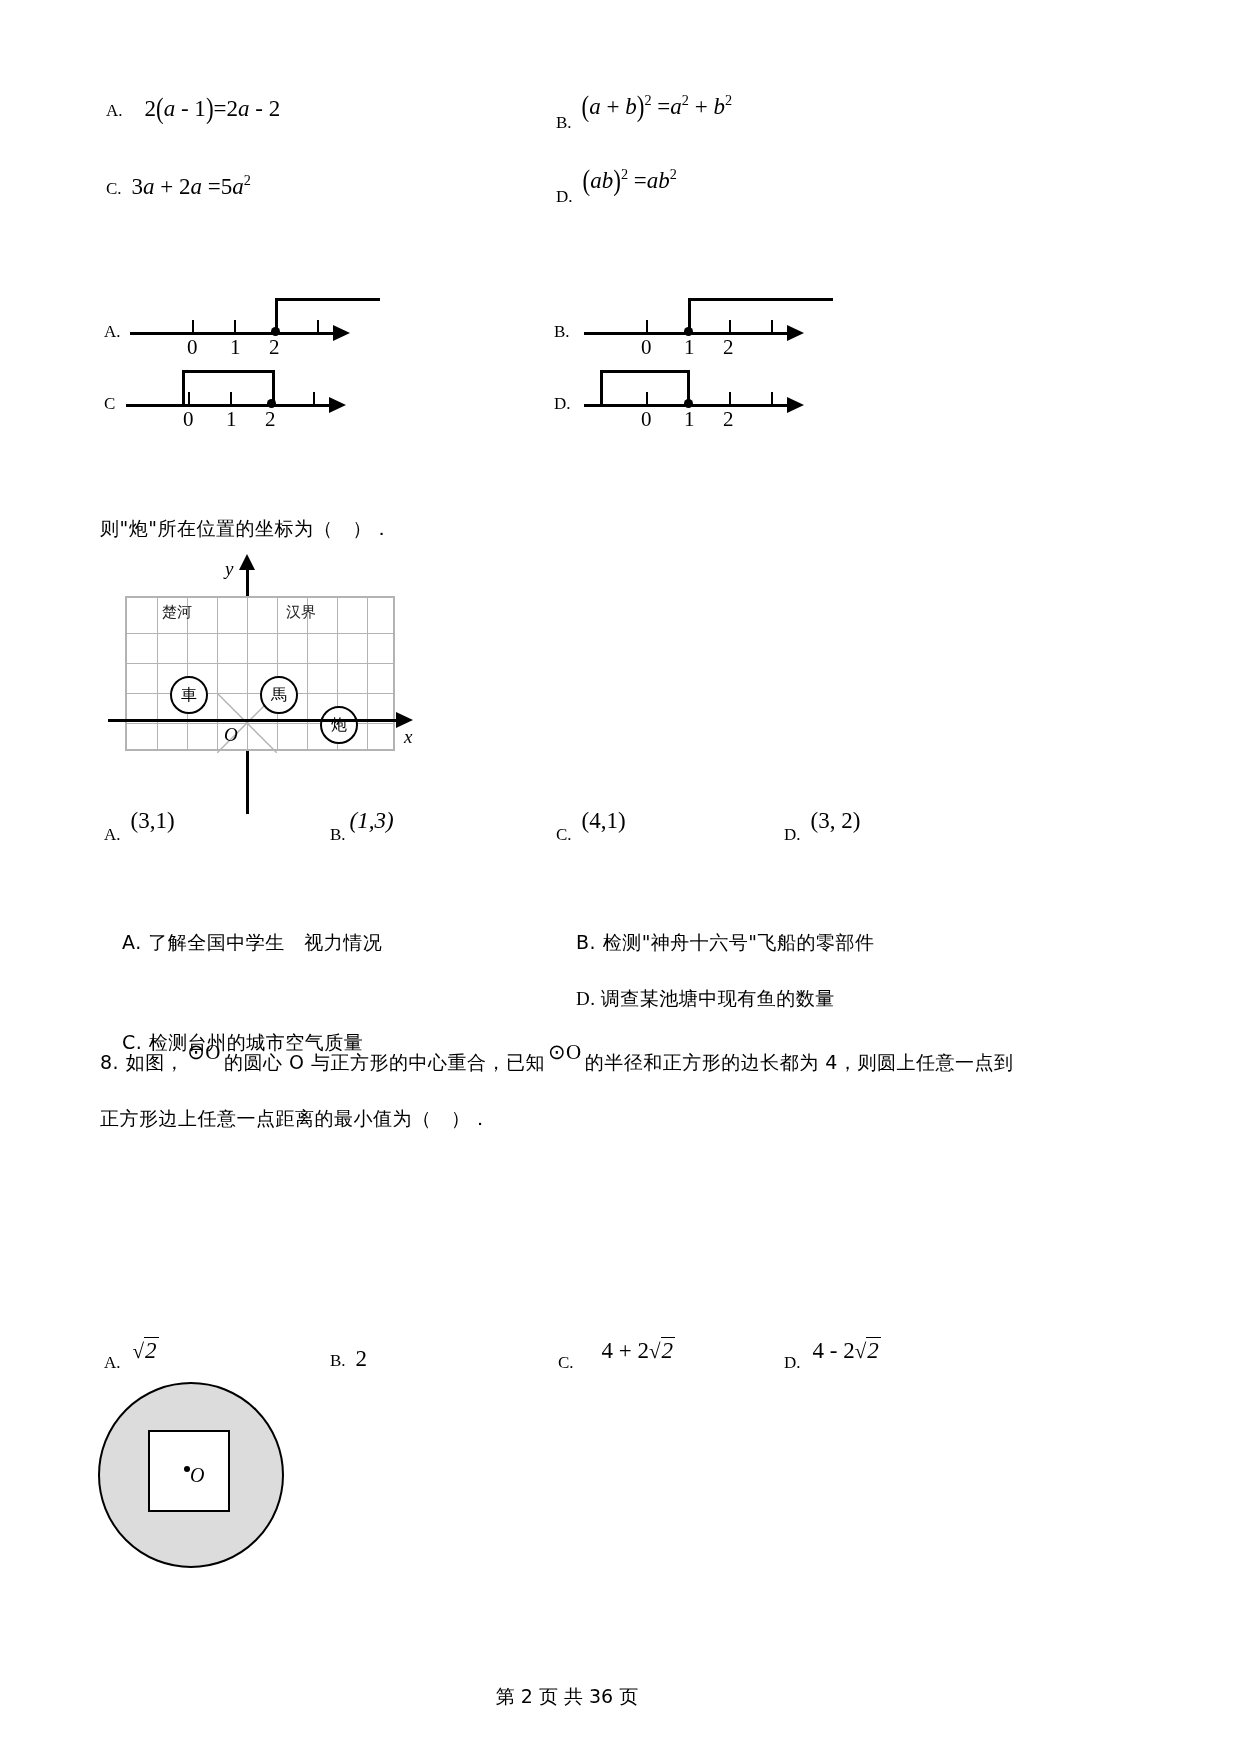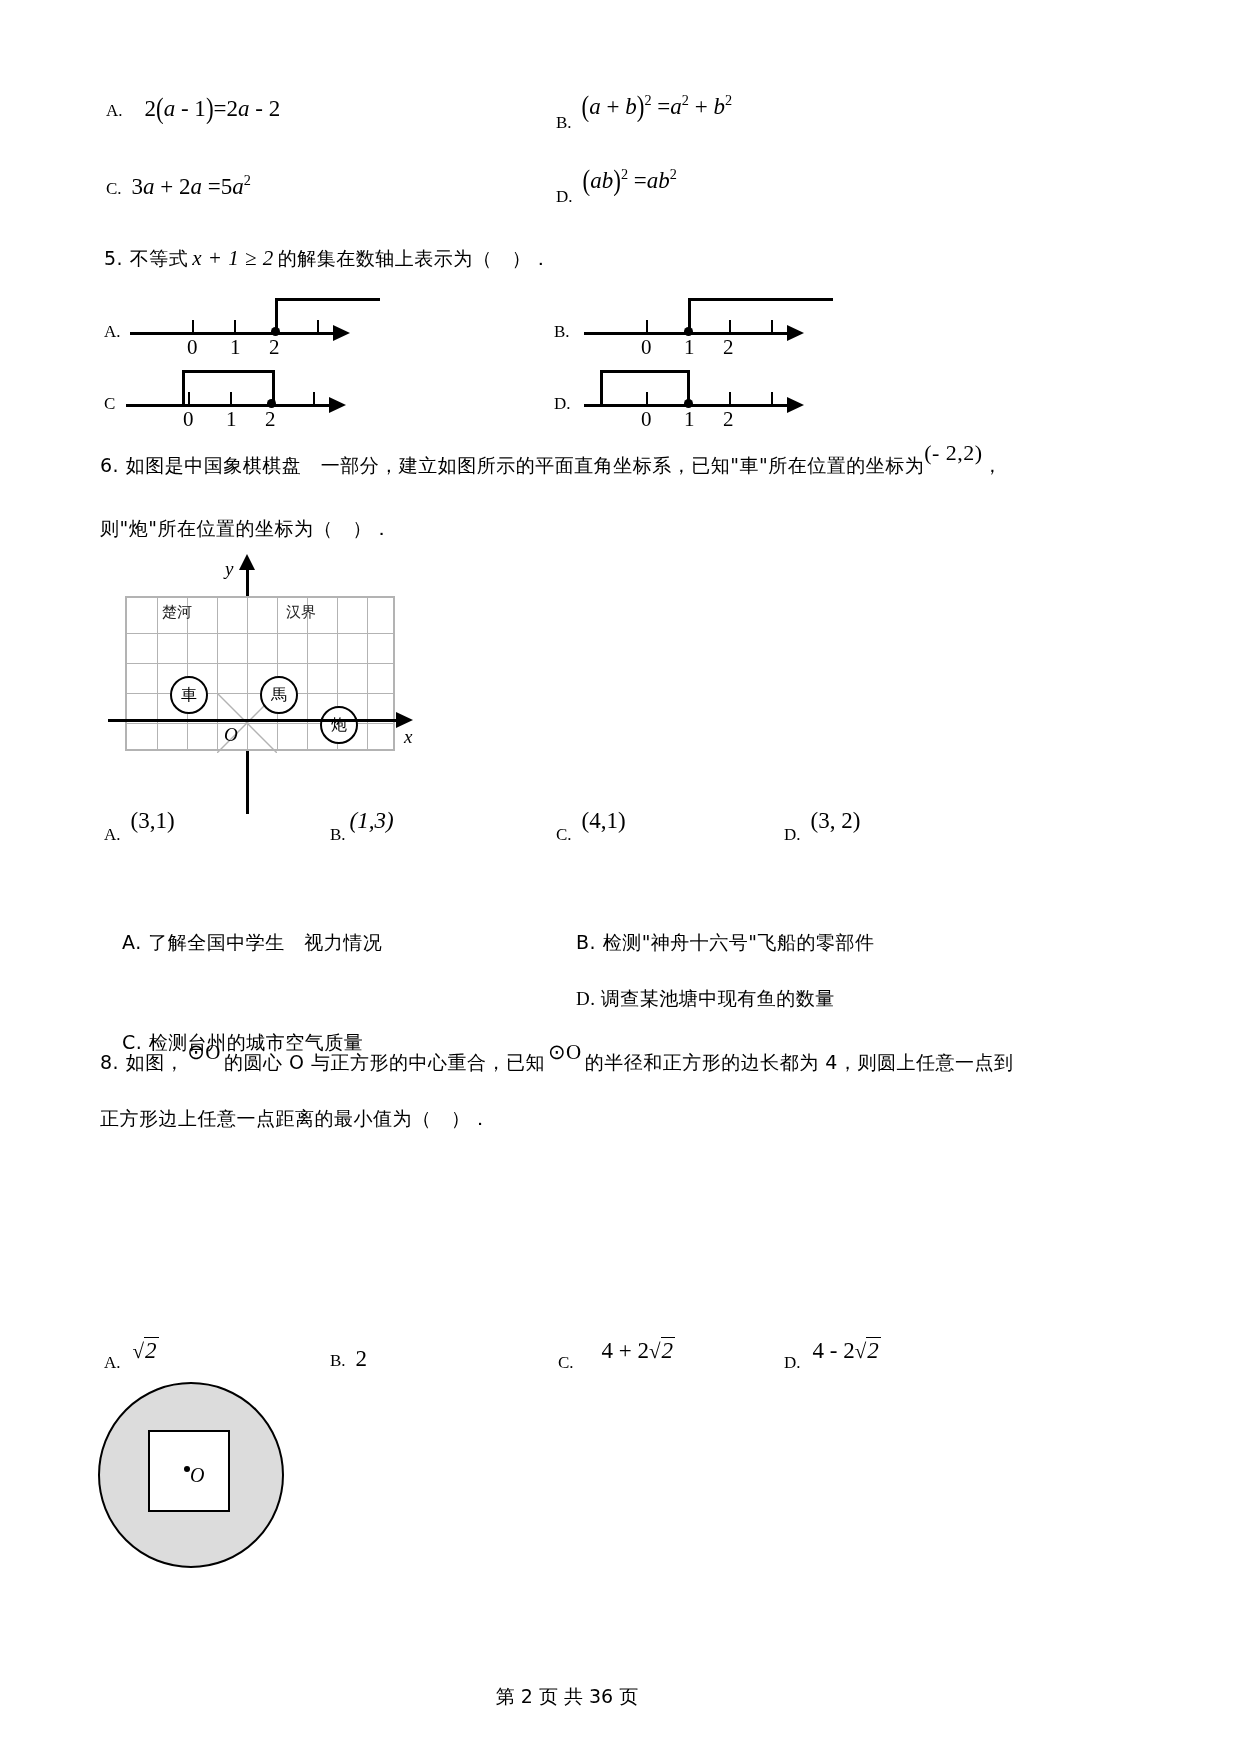--- a/index.html
+++ b/index.html
@@ -78,23 +78,20 @@
   </div>
   <div class="abs" style="left:106px;top:172px;">
     <span class="opt-letter">C.</span>
     <span class="mathline" style="margin-left:6px;">3<i>a</i> + 2<i>a</i> =5<i>a</i><sup class="sq">2</sup></span>
   </div>
   <div class="abs" style="left:556px;top:166px;">
     <span class="opt-letter" style="position:relative;top:14px;">D.</span>
     <span class="mathline" style="margin-left:6px;"><span class="paren">(</span><i>ab</i><span class="paren">)</span><sup class="sq">2</sup> =<i>ab</i><sup class="sq">2</sup></span>
   </div>
 
-  <div class="abs cn" style="left:104px;top:246px;white-space:nowrap;">
-    <span>5. 不等式</span><span class="math" style="font-size:21px;padding:0 4px;">x + 1 ≥ 2</span><span>的解集在数轴上表示为（　）．</span>
-  </div>
 
   <div class="abs" style="left:104px;top:298px;">
     <span class="opt-letter abs" style="left:0;top:24px;">A.</span>
     <div class="numline abs" style="left:26px;top:0;">
       <div class="bar" style="left:145px;top:0px;width:105px;"></div>
       <div class="stem" style="left:145px;top:0px;height:34px;"></div>
       <div class="axis"></div>
       <div class="arrow"></div>
       <div class="tick" style="left:62px;"></div>
       <div class="tick" style="left:104px;"></div>
@@ -152,23 +149,20 @@
       <div class="tick" style="left:62px;"></div>
       <div class="tick" style="left:145px;"></div>
       <div class="tick" style="left:187px;"></div>
       <div class="dot" style="left:100px;"></div>
       <span class="lbl" style="left:57px;">0</span>
       <span class="lbl" style="left:100px;">1</span>
       <span class="lbl" style="left:139px;">2</span>
     </div>
   </div>
 
-  <div class="abs cn" style="left:100px;top:452px;white-space:nowrap;">
-    <span>6. 如图是中国象棋棋盘　一部分，建立如图所示的平面直角坐标系，已知"車"所在位置的坐标为</span><span class="mathline" style="font-size:22px;position:relative;top:-12px;">(- 2,2)</span><span>，</span>
-  </div>
   <div class="abs cn" style="left:100px;top:516px;">则"炮"所在位置的坐标为（　）．</div>
 
   <div class="board-wrap abs" style="left:100px;top:558px;">
 
     <div class="axisline" style="left:146px;top:8px;width:3px;height:248px;"></div>
     <div class="axarrow" style="left:139px;top:-4px;border-bottom:16px solid #000;border-left:8px solid transparent;border-right:8px solid transparent;"></div>
     <span class="axlabel" style="left:125px;top:0px;">y</span>
 
     <div class="board">
 

